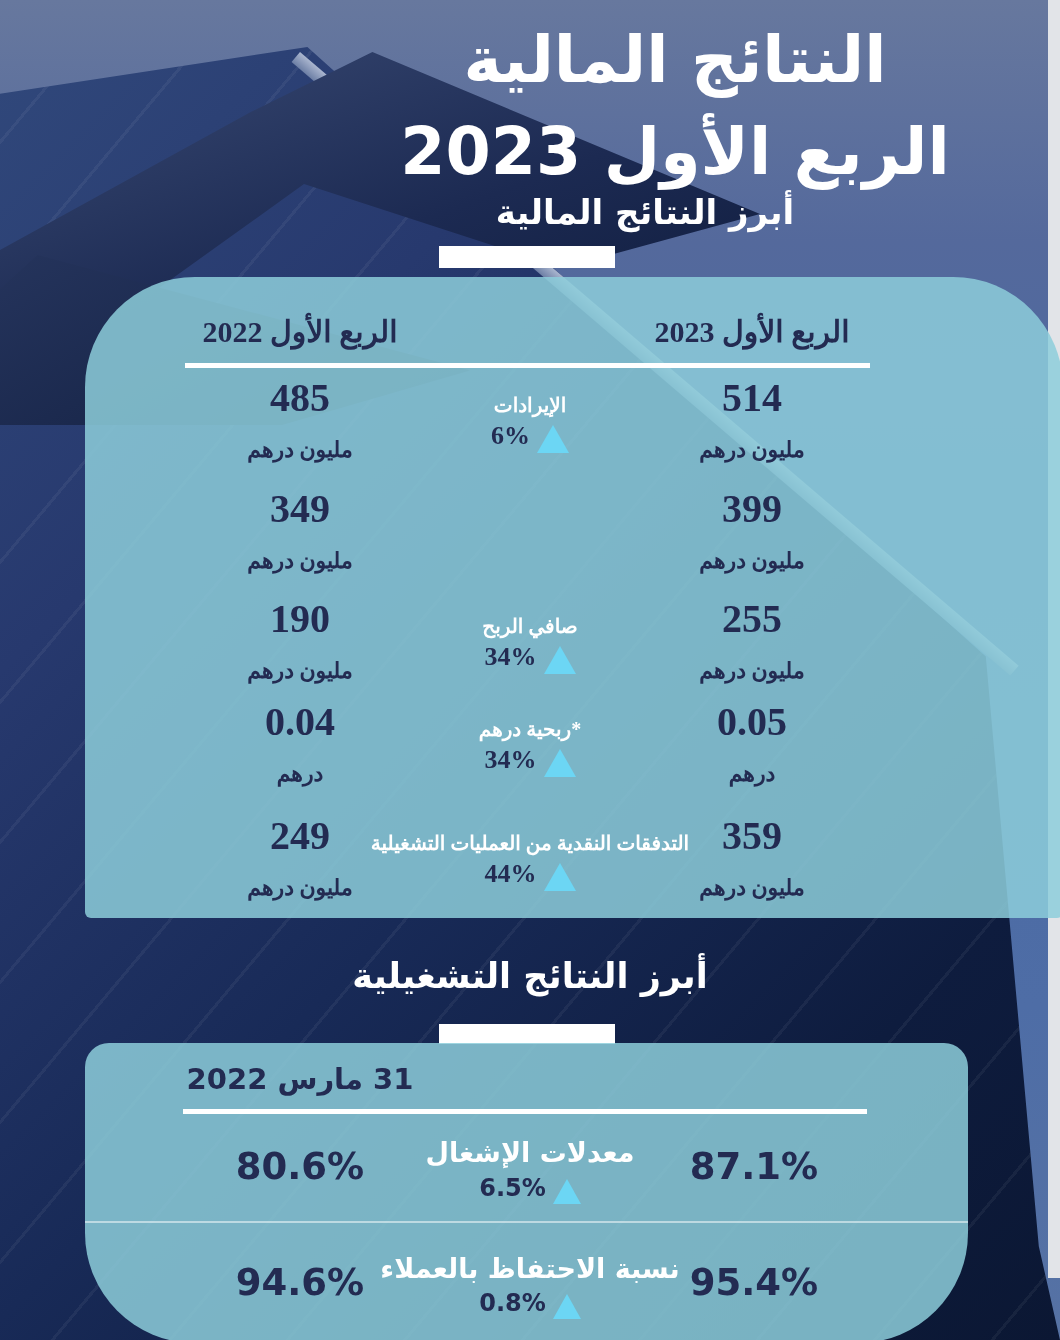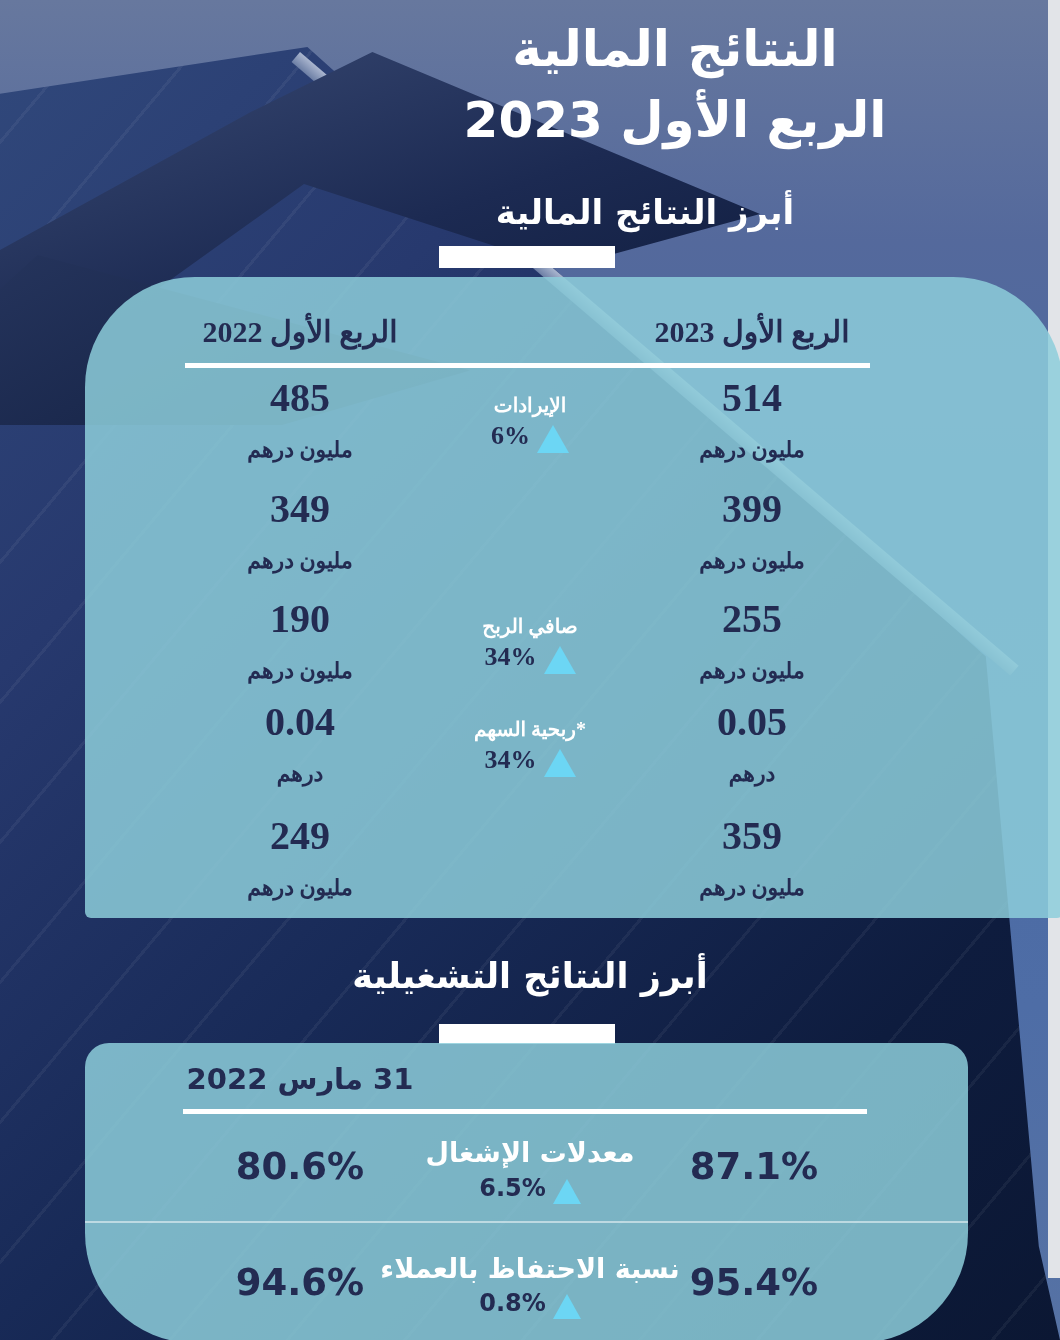--- a/index.html
+++ b/index.html
@@ -44,21 +44,21 @@
   .glass-streak{
     position:absolute;left:430px;top:330px;width:560px;height:700px;
     background:linear-gradient(135deg,rgba(120,160,210,0.25) 0%,rgba(120,160,210,0) 55%);
     clip-path:polygon(0 0,100% 55%,100% 100%,20% 30%);
   }
   
   .rtl{direction:rtl;}
   .main-title{
     position:absolute;left:300px;right:10px;top:14px;
     text-align:center;color:#ffffff;font-weight:800;
-    font-size:50px;line-height:1.42;
+    font-size:65px;line-height:1.42;
   }
   .section-title{
     position:absolute;text-align:center;color:#ffffff;font-weight:800;font-size:34px;
   }
   .section-title.fin{left:260px;right:30px;top:192px;}
   .section-title.ops{left:0;right:0;top:956px;font-size:35px;}
   .notch{position:absolute;left:439px;width:176px;background:#ffffff;}
   .notch.n1{top:246px;height:22px;}
   .notch.n2{top:1024px;height:20px;}
   
@@ -192,36 +192,43 @@
         <div class="unit">مليون درهم</div>
       </div>
     </div>
 
     <div class="row r4">
       <div class="cell left">
         <div class="val">0.04</div>
         <div class="unit">درهم</div>
       </div>
       <div class="cell center">
-        <div class="lbl">*ربحية السهم</div>
+        <div class="lbl">*ربحية درهم</div>
         <div class="chg">
           <span class="pct">34%</span>
           <span class="tri"></span>
         </div>
       </div>
       <div class="cell right">
         <div class="val">0.05</div>
         <div class="unit">درهم</div>
       </div>
     </div>
 
     <div class="row r5">
       <div class="cell left">
         <div class="val">249</div>
         <div class="unit">مليون درهم</div>
+      </div>
+      <div class="cell center">
+        <div class="lbl">التدفقات النقدية من العمليات التشغيلية</div>
+        <div class="chg">
+          <span class="pct">44%</span>
+          <span class="tri"></span>
+        </div>
       </div>
       <div class="cell right">
         <div class="val">359</div>
         <div class="unit">مليون درهم</div>
       </div>
     </div>
 
   </div>
 </div>
 

